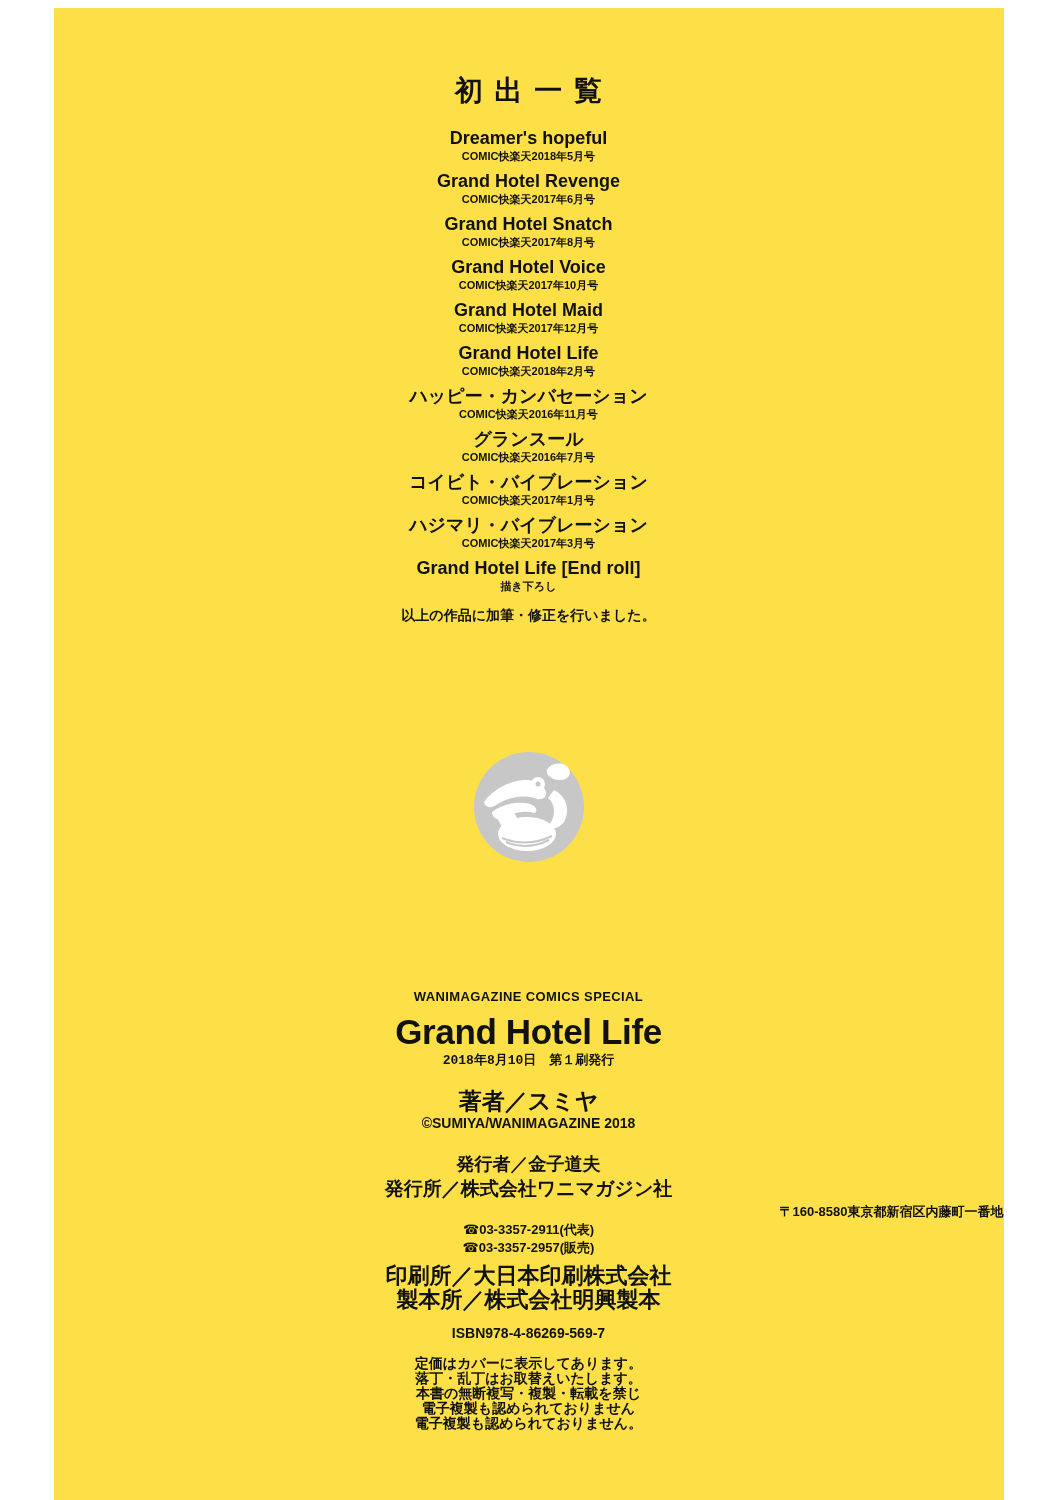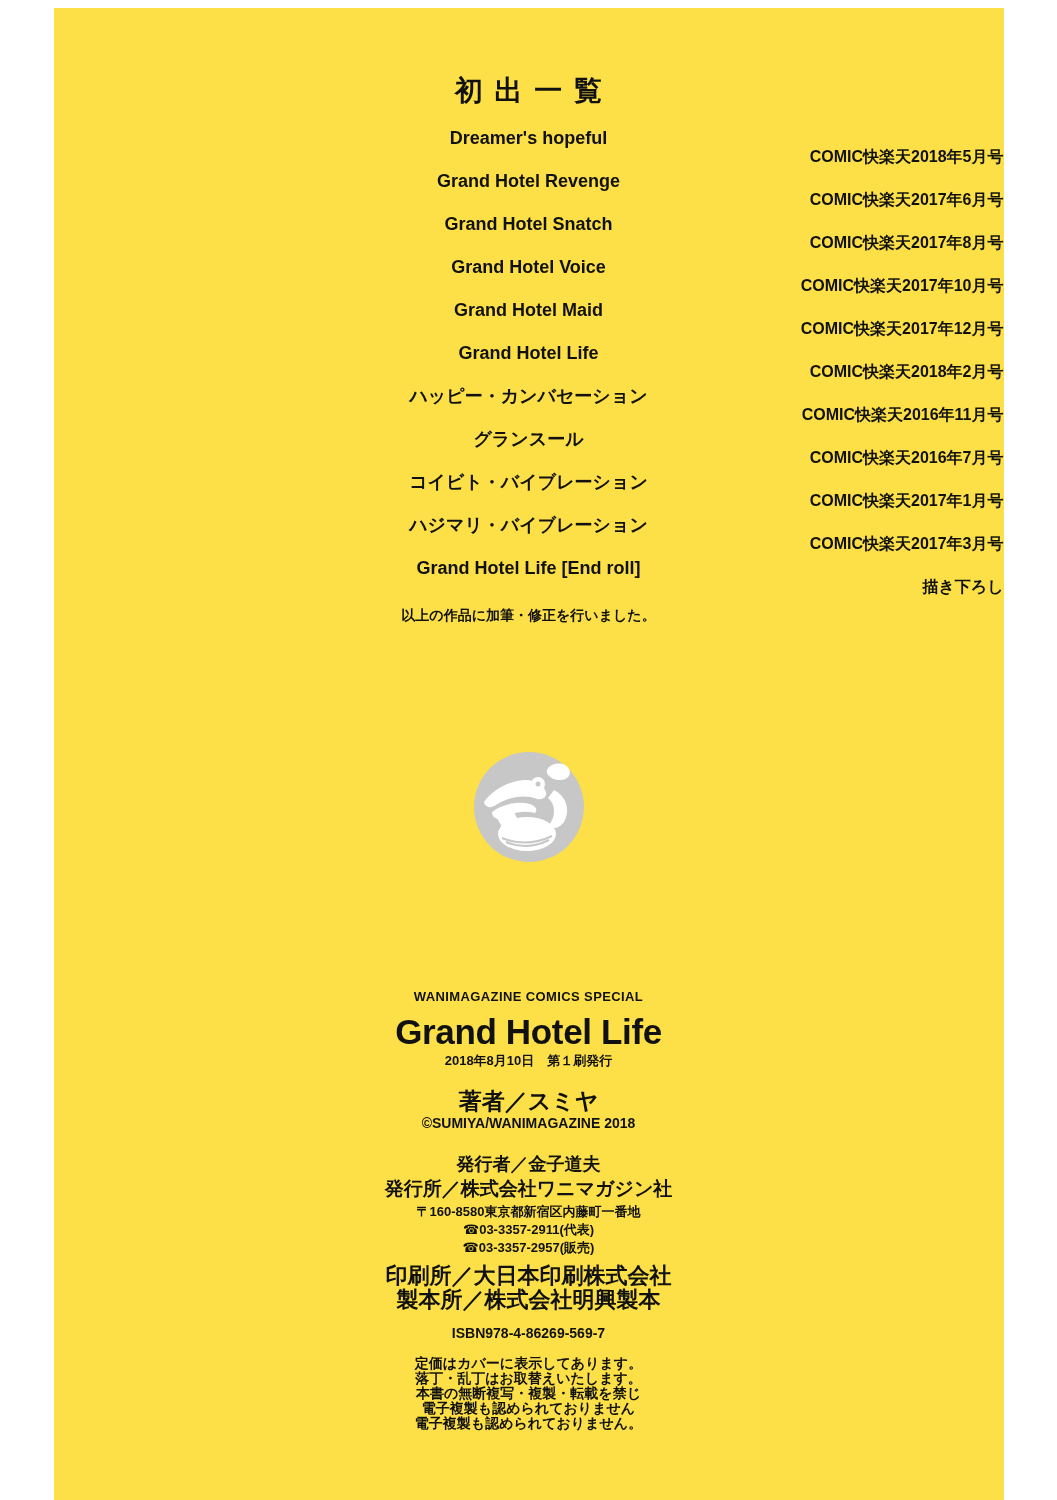--- a/index.html
+++ b/index.html
@@ -21,38 +21,38 @@
   .section-title {
     top: 66px;
     font-size: 28px;
     letter-spacing: 0.42em;
     text-indent: 0.42em;
     line-height: 34px;
   }
   .pub-list { top: 120px; }
   .entry { margin-bottom: 7px; }
   .entry-title { font-size: 18px; line-height: 21px; }
-  .entry-source { font-size: 16px; line-height: 15px; text-align: right; }
+  .entry-source { font-size: 11px; line-height: 15px; }
   .revision-note { top: 599px; font-size: 14px; line-height: 16px; }
 
   
   .logo-wrap { top: 742px; }
   .logo-wrap svg { display: inline-block; vertical-align: top; }
 
   
   .imprint   { top: 981px;  font-size: 13px; line-height: 16px; letter-spacing: 0.03em; }
   .book-title{ top: 1003px; font-size: 35px; line-height: 42px; letter-spacing: -0.01em; }
-  .edition   { top: 1045px; font-size: 13px; line-height: 16px; }
+  .edition   { top: 1045px; font-size: 13px; line-height: 16px; font-family: Liberation Mono, monospace; }
   .author    { top: 1079px; font-size: 23px; line-height: 28px; }
   .copyright { top: 1107px; font-size: 14px; line-height: 16px; }
 
   .publisher-block { top: 1145px; }
   .pub-person { font-size: 18px; line-height: 23px; }
   .pub-house  { font-size: 19px; line-height: 26px; }
-  .pub-addr   { font-size: 13px; line-height: 19px; }
+  .pub-addr   { font-size: 13px; line-height: 19px; text-align: right; }
   .pub-tel    { font-size: 13px; line-height: 18px; }
 
   .printer-block { top: 1256px; }
   .printer-line  { font-size: 22px; line-height: 24px; }
 
   .isbn { top: 1316px; font-size: 14px; line-height: 18px; }
 
   .notice { top: 1348px; }
   .notice-inner { display: table; margin: 0 auto; text-align: center; }
   .notice-line { font-size: 14px; line-height: 15px; white-space: nowrap; }

